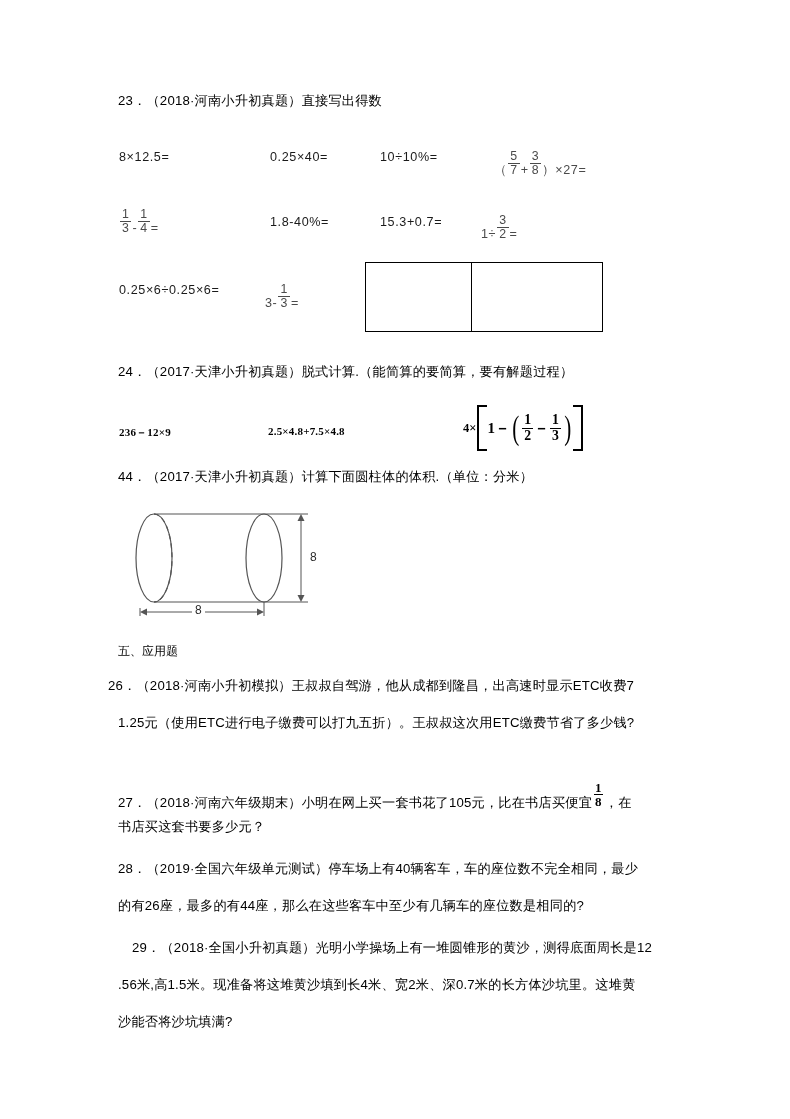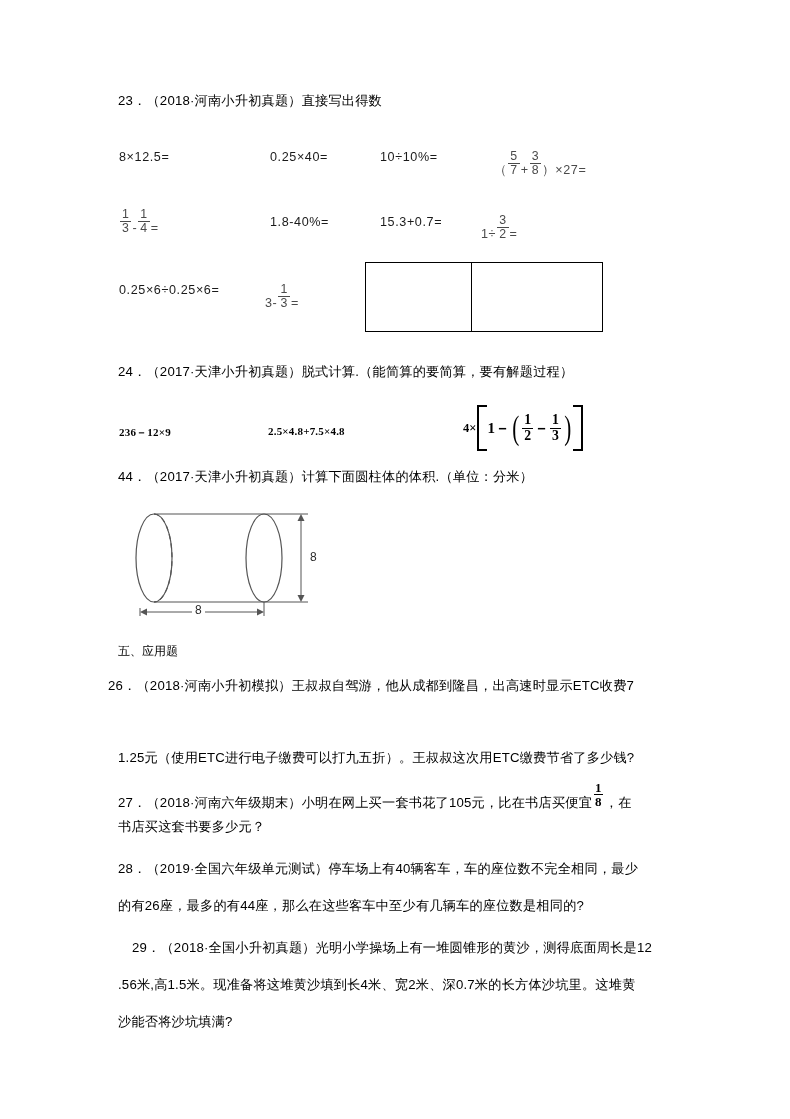--- a/index.html
+++ b/index.html
@@ -266,21 +266,21 @@
     </svg>
     <span class="dim-label" style="left:198px; top:52px;">8</span>
     <span class="dim-label" style="left:80px; top:105px; background:#fff; padding:0 3px;">8</span>
   </div>
 
   <div class="section-head" style="left:118px; top:643px;">五、应用题</div>
 
   <div class="q-line" style="left:108px; top:677px;">
     <span>26．</span><span>（2018·河南小升初模拟）</span><span>王叔叔自驾游，他从成都到隆昌，出高速时显示ETC收费7</span>
   </div>
-  <div class="q-line" style="left:118px; top:714px;margin-top:35px;">
+  <div class="q-line" style="left:118px; top:714px;">
     <span>1.25元（使用ETC进行电子缴费可以打九五折）。王叔叔这次用ETC缴费节省了多少钱?</span>
   </div>
 
   <div class="q-line" style="left:118px; top:781px;">
     <span>27．</span><span>（2018·河南六年级期末）</span><span>小明在网上买一套书花了105元，比在书店买便宜</span><span class="inline-bold-frac"><span class="num">1</span><span class="den">8</span></span><span>，在</span>
   </div>
   <div class="q-line" style="left:118px; top:818px;">
     <span>书店买这套书要多少元？</span>
   </div>
 

